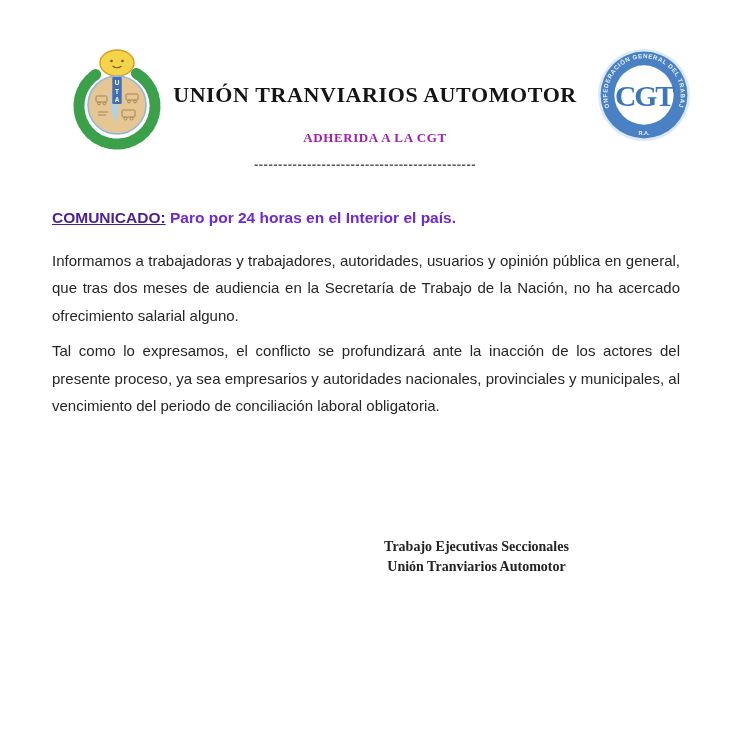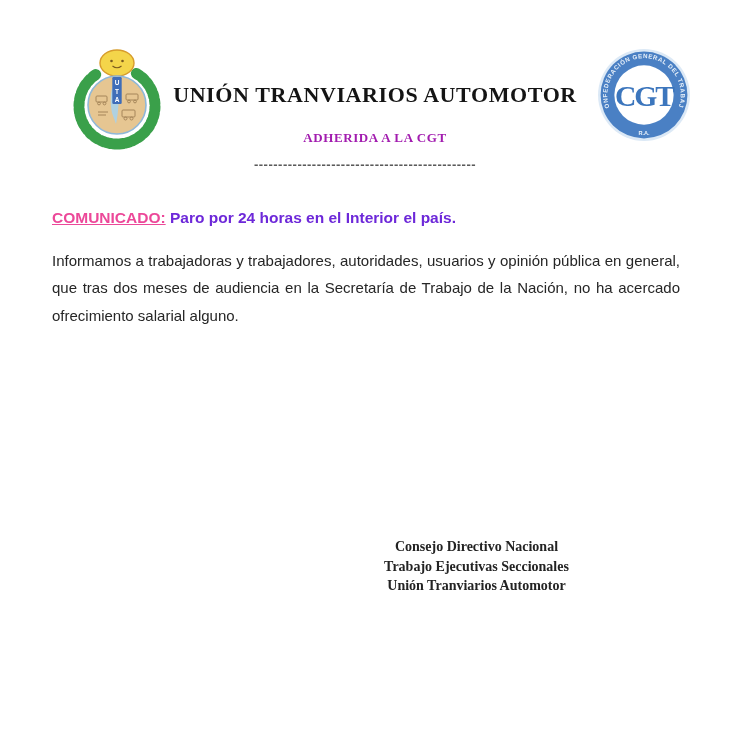--- a/index.html
+++ b/index.html
@@ -46,21 +46,21 @@
   }
   
   .body-text {
     position:absolute; left:52px; top:204px; width:628px;
     font-size:15px;
     line-height:27.5px;
     text-align:justify;
     color:#262626;
   }
   .comunicado-line { margin-bottom:15px; font-size:15.5px; }
-  .comunicado-label { font-weight:bold; text-decoration:underline; color:#ec4899; }
+  .comunicado-label { font-weight:bold; text-decoration:underline; color:#4c1d95; }
   .comunicado-title { font-weight:bold; color:#6d28d9; }
   .body-text p { margin-bottom:8px; }
   .body-text p:last-child { margin-bottom:0; }
   .bold-inline { font-weight:bold; color:#141414; }
   
   .signature {
     position:absolute; left:369px; top:537px; width:215px;
     text-align:center;
     font-family:"Liberation Serif", serif;
     font-weight:bold;
@@ -133,21 +133,21 @@
   <div class="separator">----------------------------------------------</div>
 
   <div class="body-text">
     <div class="comunicado-line">
       <span class="comunicado-label">COMUNICADO:</span><span class="comunicado-title"> Paro por 24 horas en el Interior el país.</span>
     </div>
 
     <p>Informamos a trabajadoras y trabajadores, autoridades, usuarios y opinión pública en general, que tras dos meses de audiencia en la Secretaría de Trabajo de la Nación, no ha acercado ofrecimiento salarial alguno.</p>
 
 
+    <p>Tal como lo expresamos, el conflicto se profundizará ante la inacción de los actores del presente proceso, ya sea empresarios y autoridades nacionales, provinciales y municipales, al vencimiento del periodo de conciliación laboral obligatoria.</p>
   </div>
 
   <div class="signature">
-    <div>Consejo Directivo Nacional</div>
     <div>Trabajo Ejecutivas Seccionales</div>
     <div>Unión Tranviarios Automotor</div>
   </div>
 
 </div>
 
 </body></html>

